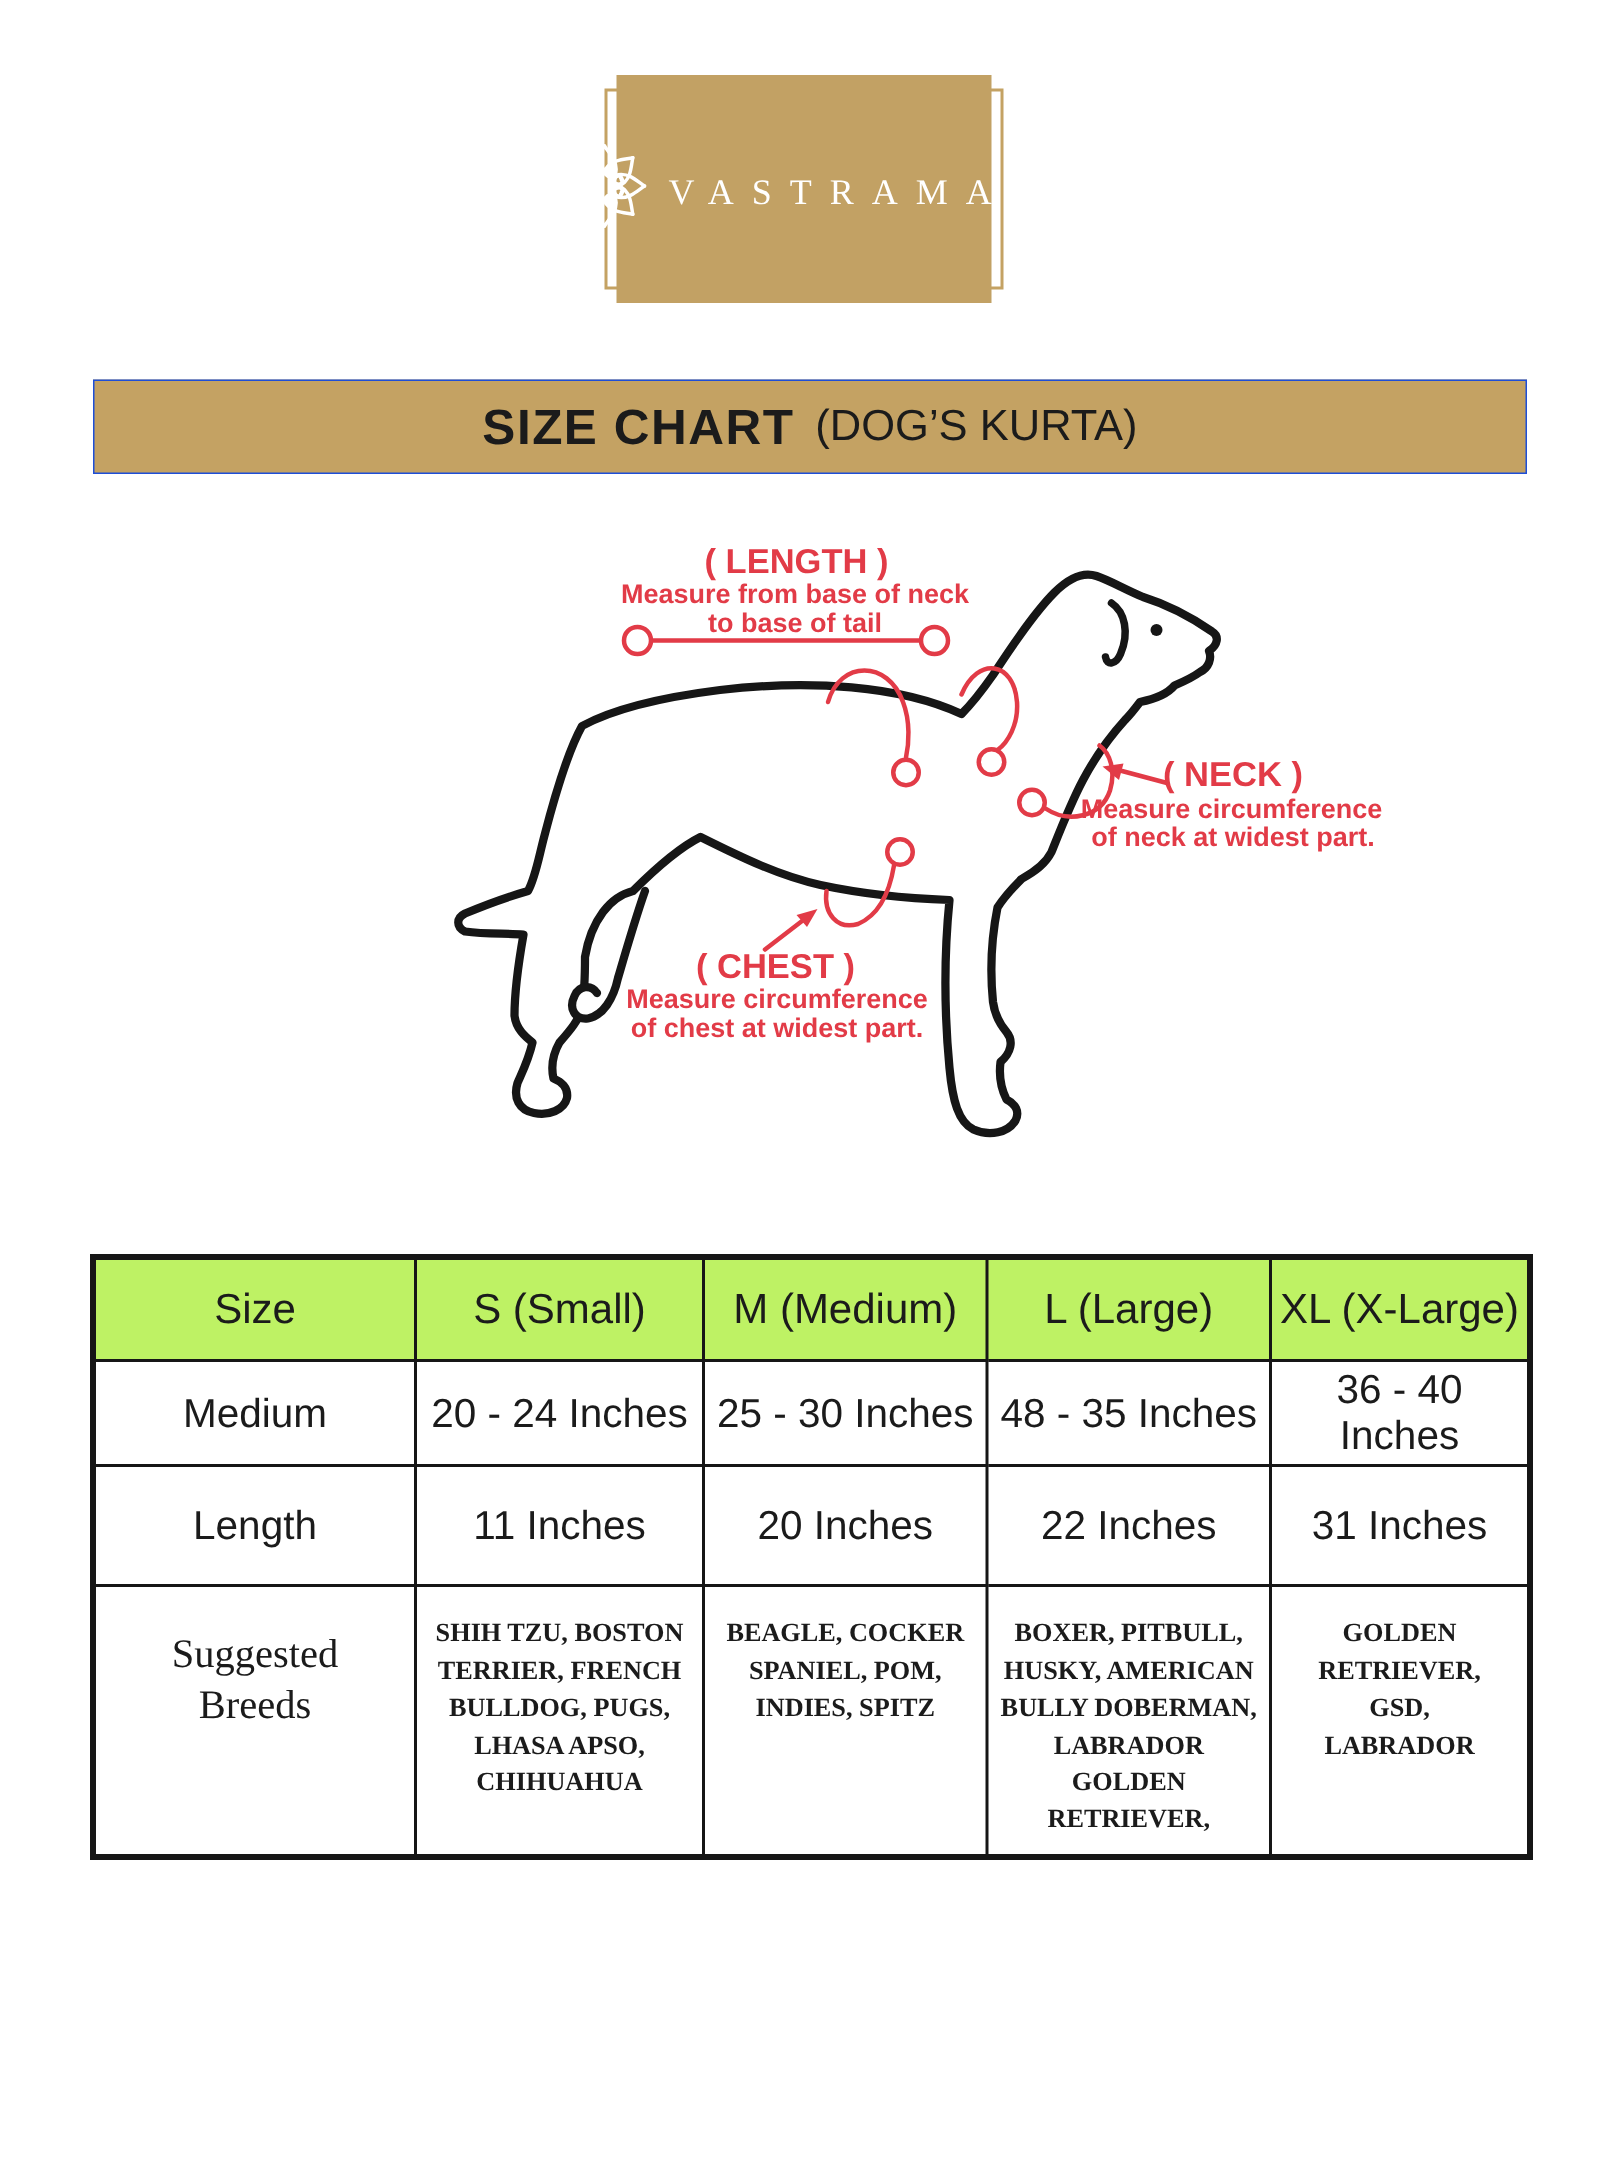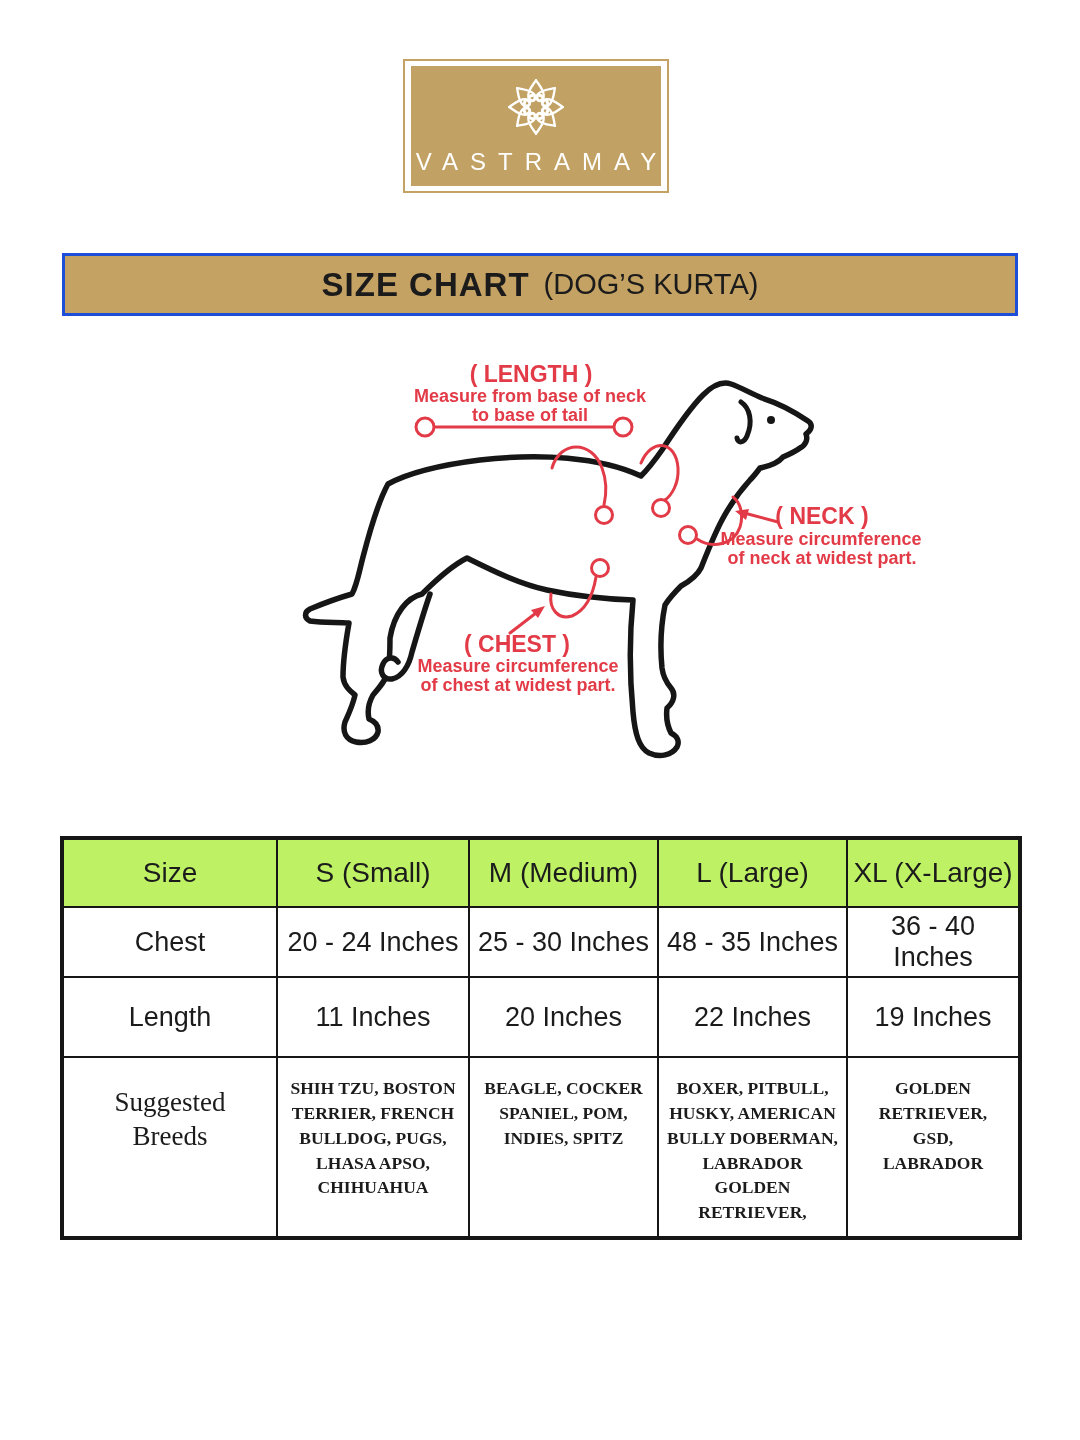--- a/index.html
+++ b/index.html
@@ -3,28 +3,28 @@
 <meta charset="utf-8">
 <style>
   html,body{margin:0;padding:0;background:#ffffff;}
   .page{position:relative;width:1080px;height:1440px;background:#ffffff;overflow:hidden;
         font-family:"Liberation Sans","DejaVu Sans",sans-serif;color:#1b1b1b;}
 
   
   .logo-outer{position:absolute;left:403px;top:59px;width:266px;height:134px;
               border:2px solid #c4a263;background:#ffffff;box-sizing:border-box;
               display:flex;align-items:center;justify-content:center;}
-  .logo-inner{width:250px;height:120px;background:#c2a164;display:flex;flex-direction:column;
-              align-items:center;justify-content:center;}
+  .logo-inner{width:250px;height:152px;background:#c2a164;display:flex;flex-direction:row;
+              align-items:center;justify-content:center;font-family:Liberation Serif, serif;}
   .logo-brand{color:#ffffff;font-size:24px;font-weight:400;letter-spacing:12px;
               padding-left:12px;margin-top:6px;white-space:nowrap;}
 
   
   .banner{position:absolute;left:62px;top:253px;width:956px;height:63px;background:#c4a263;
-          border:3px solid #1d4ed8;box-sizing:border-box;display:flex;align-items:center;
+          border:1px solid #1d4ed8;box-sizing:border-box;display:flex;align-items:center;
           justify-content:center;gap:14px;}
   .banner-title{font-size:33px;font-weight:700;letter-spacing:1px;}
   .banner-sub{font-size:29px;font-weight:400;}
 
   
   .diagram{position:absolute;left:0;top:350px;width:1080px;height:460px;}
   .red-title{font-weight:700;font-size:23px;}
   .red-desc{font-weight:700;font-size:18px;}
 
   
@@ -199,32 +199,32 @@
     </colgroup>
     <tbody>
         <tr>
       <th>Size</th>
       <th>S (Small)</th>
       <th>M (Medium)</th>
       <th>L (Large)</th>
       <th>XL (X-Large)</th>
     </tr>
     <tr class="row-std">
-      <td>Chest</td>
+      <td>Medium</td>
       <td>20 - 24 Inches</td>
       <td>25 - 30 Inches</td>
       <td>48 - 35 Inches</td>
       <td>36 - 40 Inches</td>
     </tr>
     <tr class="row-length">
       <td>Length</td>
       <td>11 Inches</td>
       <td>20 Inches</td>
       <td>22 Inches</td>
-      <td>19 Inches</td>
+      <td>31 Inches</td>
     </tr>
     <tr class="row-breeds">
       <td>
             <div class="breed-label">Suggested Breeds</div>
           </td>
       <td>
             <div class="breed-val">SHIH TZU, BOSTON TERRIER, FRENCH BULLDOG, PUGS, LHASA APSO, CHIHUAHUA</div>
           </td>
       <td>
             <div class="breed-val">BEAGLE, COCKER SPANIEL, POM, INDIES, SPITZ</div>

